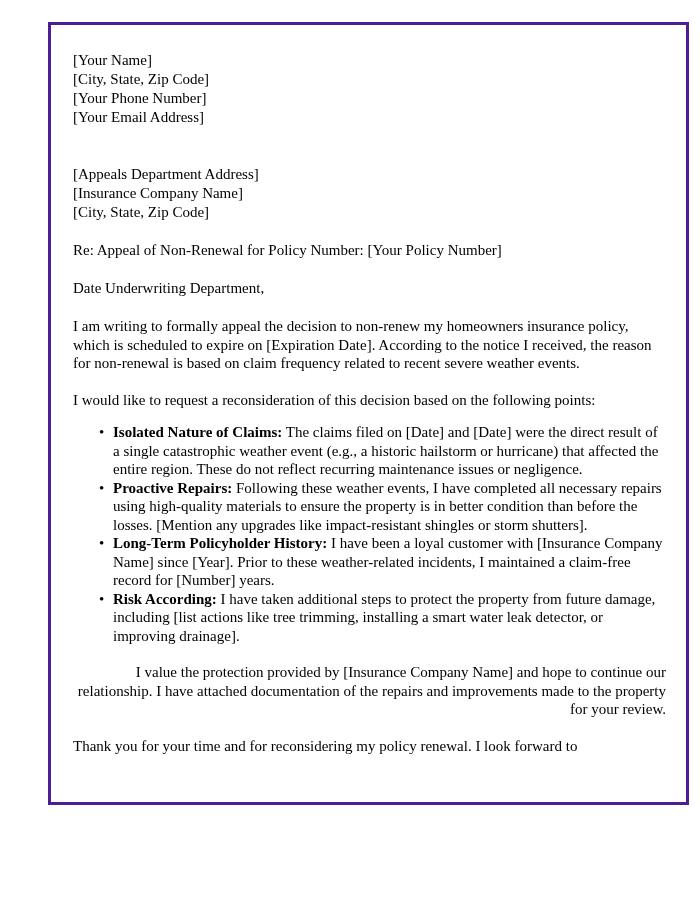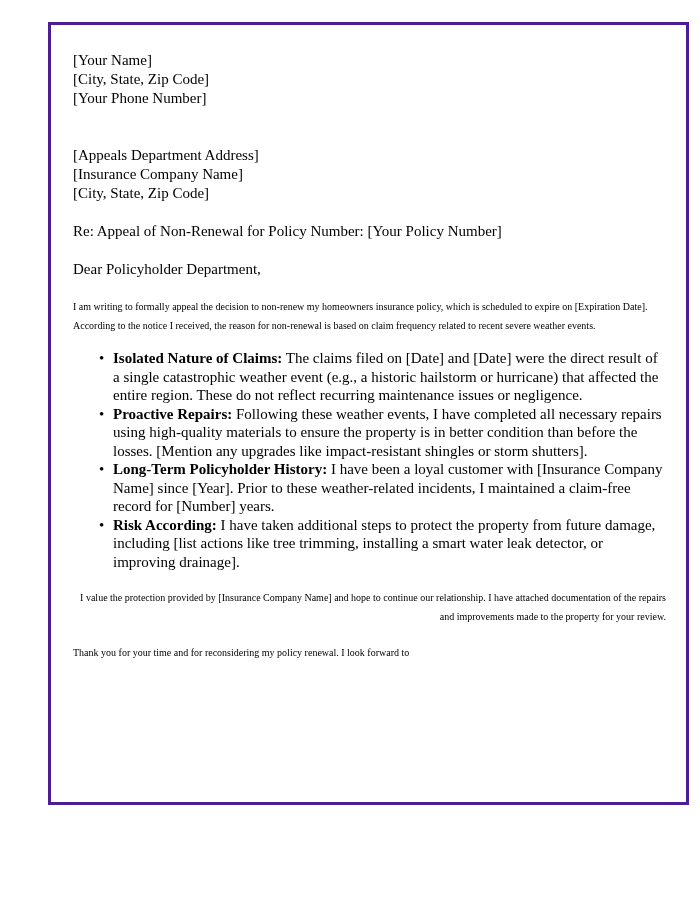--- a/index.html
+++ b/index.html
@@ -32,21 +32,21 @@
   }
   .letter-line {
     font-size: 15px;
     line-height: 19px;
     white-space: nowrap;
   }
   .block-gap {
     height: 19px;
   }
   .para {
-    font-size: 10px;
+    font-size: 15px;
     line-height: 18.5px;
     margin: 0 0 0 0;
     text-align: left;
   }
   .para + .para {
     margin-top: 18px;
   }
   ul.points {
     list-style: none;
     margin: 14px 0 0 0;
@@ -80,45 +80,47 @@
 </head>
 <body>
 
 <div class="page-sheet">
   <div class="page-inner">
 
     <div>
       <div class="letter-line">[Your Name]</div>
       <div class="letter-line">[City, State, Zip Code]</div>
       <div class="letter-line">[Your Phone Number]</div>
+      <div class="letter-line">[Your Email Address]</div>
     </div>
 
     <div class="block-gap"></div>
 
 
     <div class="block-gap"></div>
 
     <div>
       <div class="letter-line">[Appeals Department Address]</div>
       <div class="letter-line">[Insurance Company Name]</div>
       <div class="letter-line">[City, State, Zip Code]</div>
     </div>
 
     <div class="block-gap"></div>
 
     <div class="letter-line">Re: Appeal of Non-Renewal for Policy Number: [Your Policy Number]</div>
 
     <div class="block-gap"></div>
 
-    <div class="letter-line">Dear Policyholder Department,</div>
+    <div class="letter-line">Date Underwriting Department,</div>
 
     <div class="block-gap"></div>
 
     <p class="para">I am writing to formally appeal the decision to non-renew my homeowners insurance policy, which is scheduled to expire on [Expiration Date]. According to the notice I received, the reason for non-renewal is based on claim frequency related to recent severe weather events.</p>
 
+    <p class="para">I would like to request a reconsideration of this decision based on the following points:</p>
 
     <ul class="points">
       <li>
         <span class="bullet-dot">•</span>
         <span class="point-label">Isolated Nature of Claims:</span><span> The claims filed on [Date] and [Date] were the direct result of a single catastrophic weather event (e.g., a historic hailstorm or hurricane) that affected the entire region. These do not reflect recurring maintenance issues or negligence.</span>
       </li>
       <li>
         <span class="bullet-dot">•</span>
         <span class="point-label">Proactive Repairs:</span><span> Following these weather events, I have completed all necessary repairs using high-quality materials to ensure the property is in better condition than before the losses. [Mention any upgrades like impact-resistant shingles or storm shutters].</span>
       </li>

